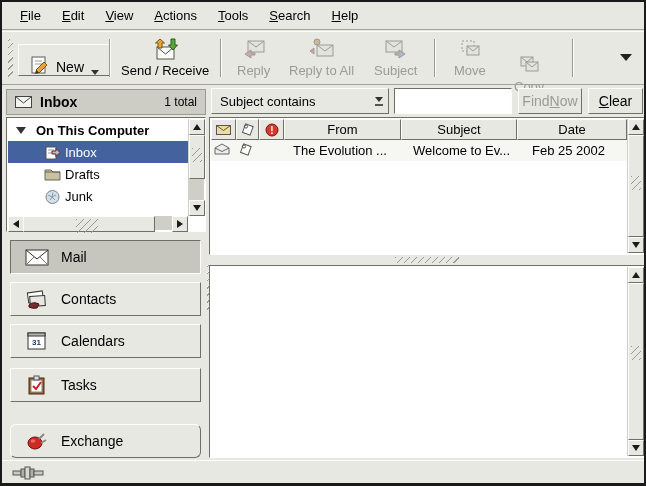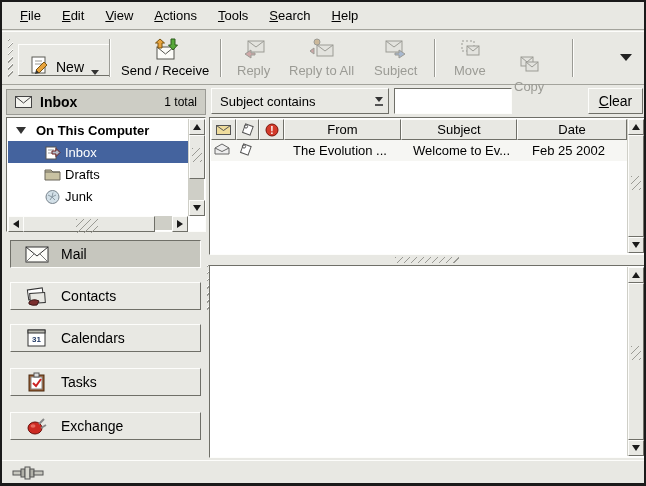--- a/index.html
+++ b/index.html
@@ -55,21 +55,21 @@
   .tri-u{width:0;height:0;border-left:4px solid transparent;border-right:4px solid transparent;border-bottom:6px solid #1a1a1a;}
   .tri-d{width:0;height:0;border-left:4px solid transparent;border-right:4px solid transparent;border-top:6px solid #1a1a1a;}
   .tri-l{width:0;height:0;border-top:4px solid transparent;border-bottom:4px solid transparent;border-right:6px solid #1a1a1a;}
   .tri-r{width:0;height:0;border-top:4px solid transparent;border-bottom:4px solid transparent;border-left:6px solid #1a1a1a;}
   .thumb{position:absolute;background:var(--window_bg,#e8e8e3);}
   .hatch{background-image:repeating-linear-gradient(135deg,#9a9a94 0 1px,transparent 1px 5px);}
   .thumb .hatch{position:absolute;left:2px;right:2px;top:40%;height:14px;}
   .thumbh .hatch{position:absolute;top:2px;bottom:2px;left:40%;width:22px;}
 
   
-  .switch-btn{left:8px;width:191px;height:28px;background:var(--window_bg,#e8e8e3);display:flex;align-items:center;gap:12px;padding-left:14px;font-size:14px;}
+  .switch-btn{left:8px;width:191px;height:34px;background:var(--window_bg,#e8e8e3);display:flex;align-items:center;gap:12px;padding-left:14px;font-size:14px;}
   .switch-btn.active{background:#c6c6be;border-top:1px solid #6f6f68;border-left:1px solid #6f6f68;border-right:1px solid #fdfdfb;border-bottom:1px solid #fdfdfb;}
 
   
   #paned-grip{left:205px;top:263px;width:6px;height:48px;}
 
   
   #message-list{left:207px;top:115px;width:436px;height:138px;background:#fff;}
   #ml-header{position:absolute;left:1px;top:1px;right:17px;height:21px;display:flex;}
   .hcell{background:var(--window_bg,#e8e8e3);display:flex;align-items:center;justify-content:center;font-size:13px;flex:0 0 auto;}
   .ml-row{position:absolute;left:1px;top:22px;right:17px;height:21px;background:#f6f6f3;display:flex;align-items:center;font-size:13px;}
@@ -194,20 +194,21 @@
   </div>
 
   <div class="abs raised" id="criteria-combo">
     <span>Subject contains</span>
     <span class="arrowbox">
       <span class="chev"></span>
         <span class="bar"></span>
     </span>
   </div>
   <input class="abs sunken" id="search-input" value="" style="">
+  <div class="abs raised btn" id="find-now-button">Find <u>N</u>ow</div>
   <div class="abs raised btn" id="clear-button"><u>C</u>lear</div>
 
   <div class="abs sunken" id="tree-panel">
     <div id="tree-view">
       <div class="tree-root">
         <span class="tri-down"></span>
         <span>On This Computer</span>
       </div>
       <div class="tree-item selected">
         <svg width="17" height="15" viewBox="0 0 17 15">
@@ -285,21 +286,21 @@
   </div>
   <div class="abs raised switch-btn" style="top:366px;">
     <svg width="24" height="20" viewBox="0 0 24 20">
       <rect x="4" y="3" width="15" height="16" fill="#9a5c30" stroke="#4a2a10"></rect>
       <rect x="6" y="5" width="11" height="12" fill="#fff" stroke="#888"></rect>
       <rect x="9" y="1" width="5" height="4" fill="#ddd" stroke="#555"></rect>
       <path d="M8 11 L11 14 L16 7" fill="none" stroke="#cc2222" stroke-width="2"></path>
     </svg>
     <span>Tasks</span>
   </div>
-  <div class="abs raised switch-btn" style="top:410px;">
+  <div class="abs raised switch-btn" style="top:422px;border-radius:6px;">
     <svg width="24" height="20" viewBox="0 0 24 20">
       <ellipse cx="10" cy="12" rx="7" ry="6" fill="#cc2a22" stroke="#6a0f0a"></ellipse>
       <path d="M14 8 L19 3 M16 12 L21 9" stroke="#888" stroke-width="2"></path>
       <ellipse cx="8" cy="10" rx="2.5" ry="1.8" fill="#e86a5e"></ellipse>
     </svg>
     <span>Exchange</span>
   </div>
 
   <div class="abs grip" id="paned-grip"></div>
 

